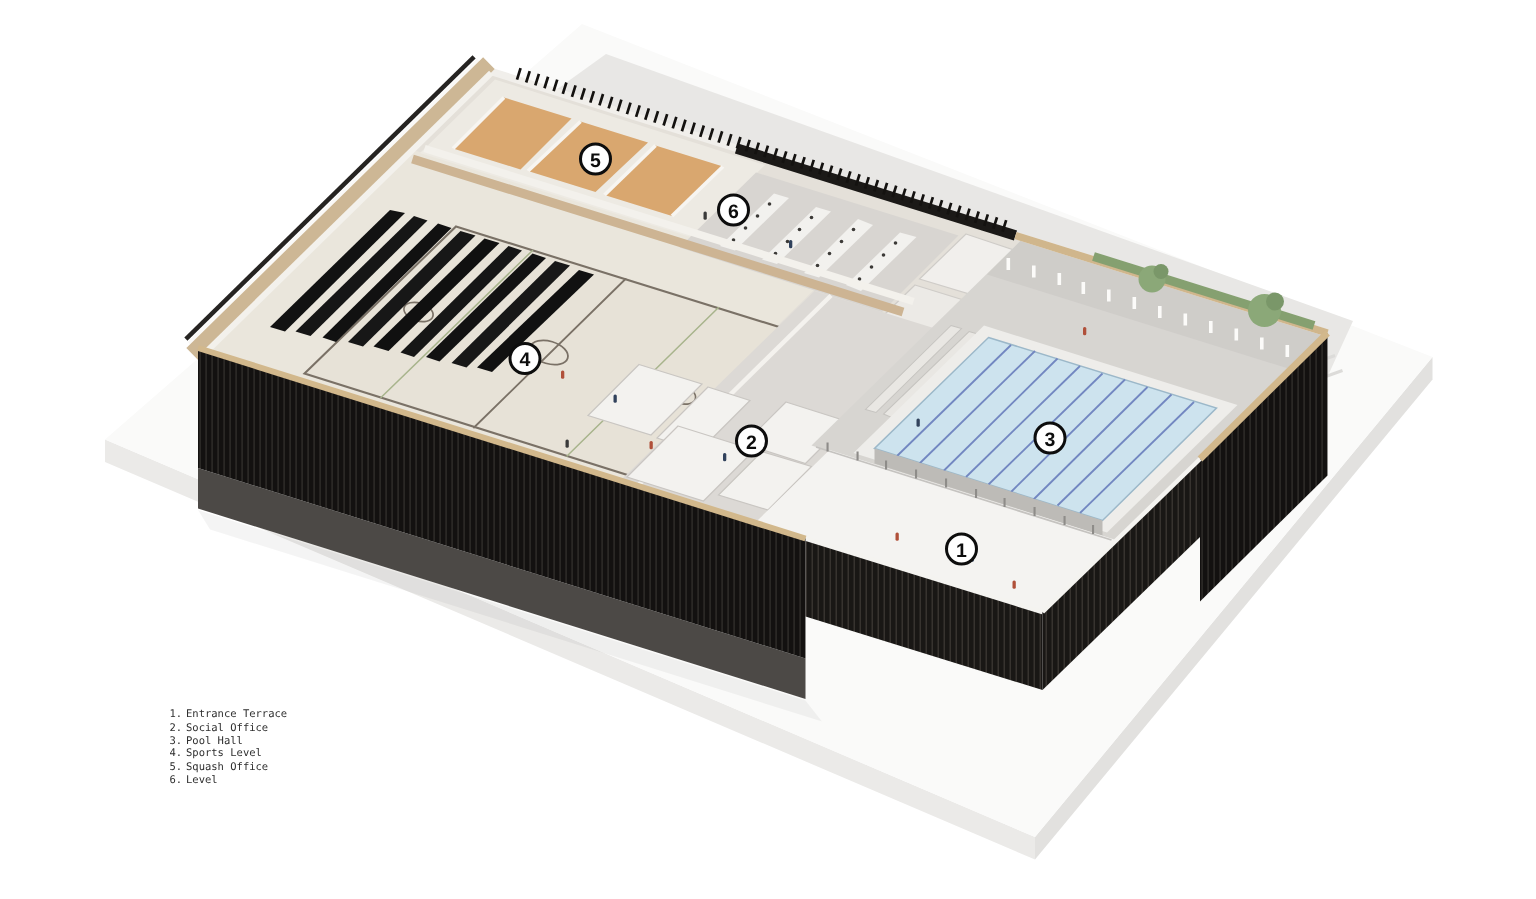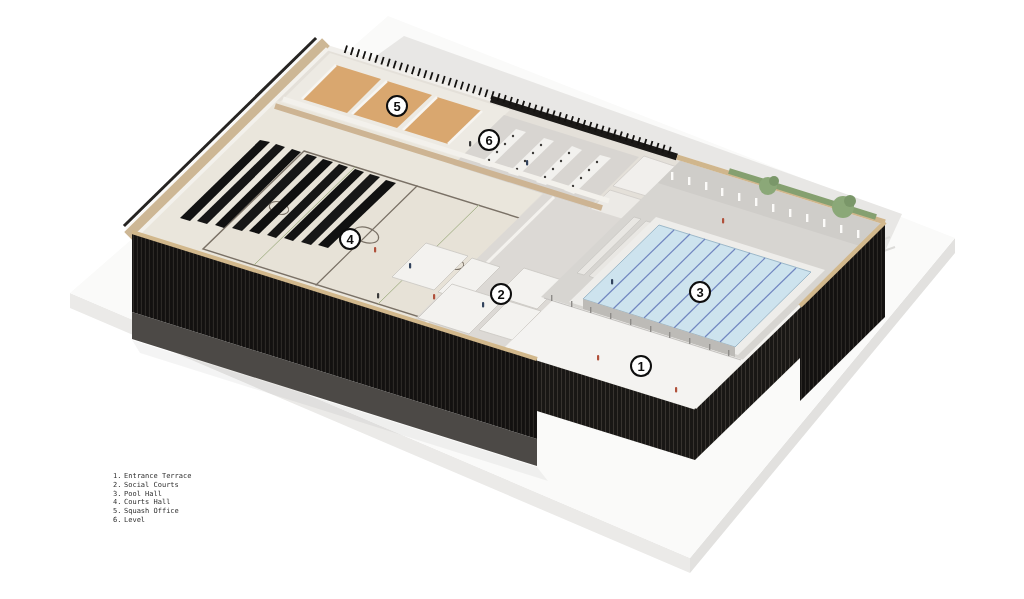--- a/index.html
+++ b/index.html
@@ -256,19 +256,19 @@
 
 <div class="marker" style="left:641px;top:366px">1</div>
 <div class="marker" style="left:501px;top:294px">2</div>
 <div class="marker" style="left:700px;top:292px">3</div>
 <div class="marker" style="left:350px;top:239px">4</div>
 <div class="marker" style="left:397px;top:106px">5</div>
 <div class="marker" style="left:489px;top:140px">6</div>
 
 <div class="legend">
   <div class="row"><span class="num">1.</span><span>Entrance Terrace</span></div>
-  <div class="row"><span class="num">2.</span><span>Social Courts</span></div>
+  <div class="row"><span class="num">2.</span><span>Social Office</span></div>
   <div class="row"><span class="num">3.</span><span>Pool Hall</span></div>
-  <div class="row"><span class="num">4.</span><span>Courts Hall</span></div>
+  <div class="row"><span class="num">4.</span><span>Sports Level</span></div>
   <div class="row"><span class="num">5.</span><span>Squash Office</span></div>
   <div class="row"><span class="num">6.</span><span>Level</span></div>
 </div>
 </div>
 
 </body></html>

